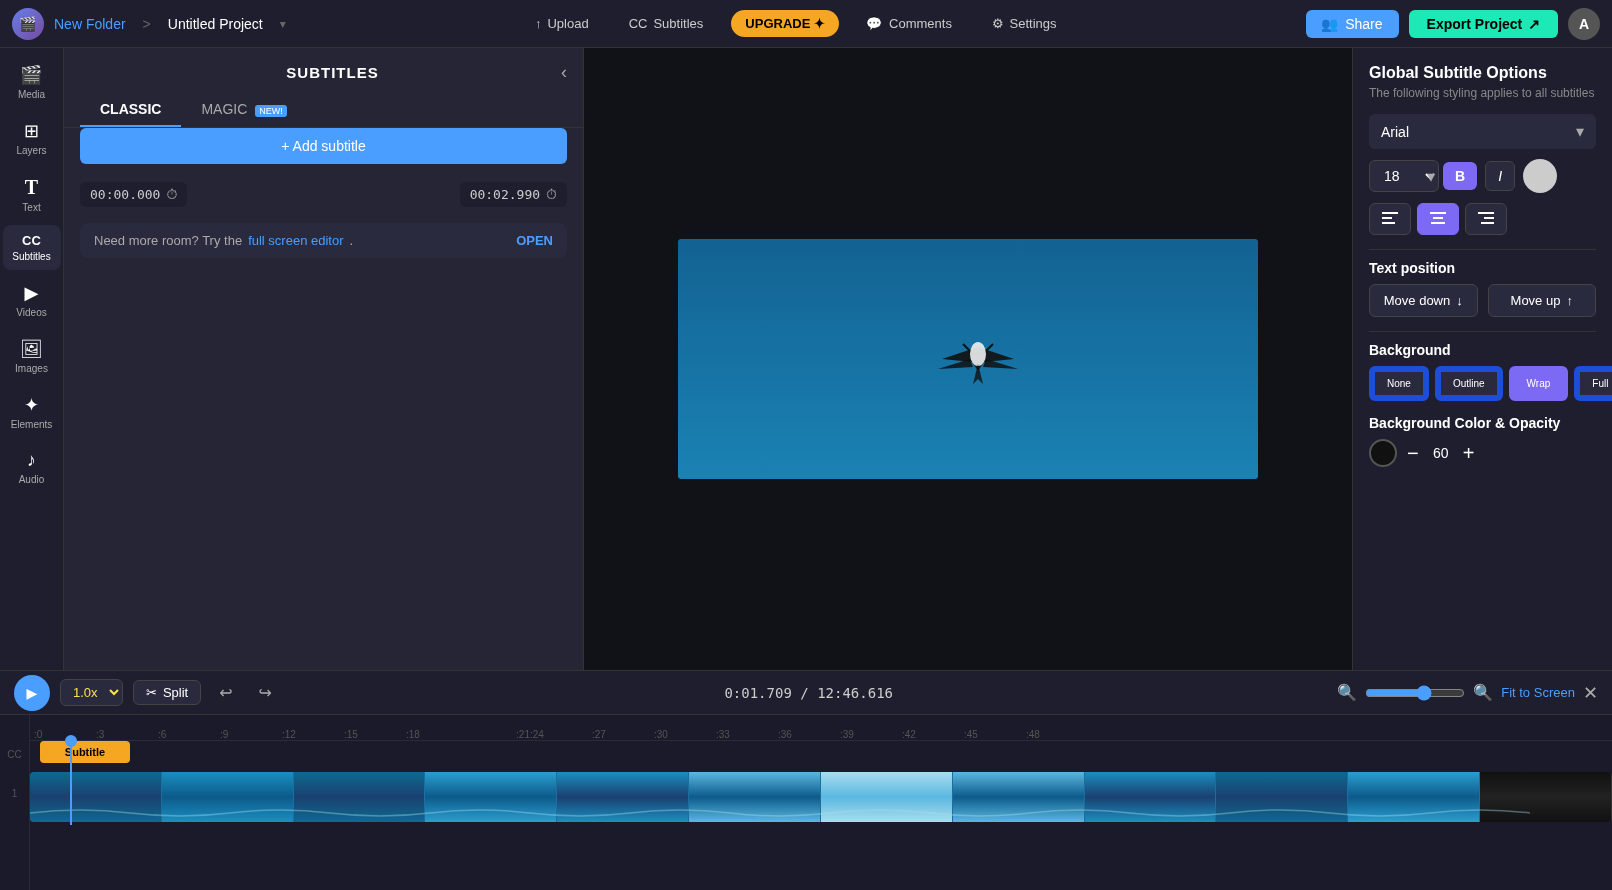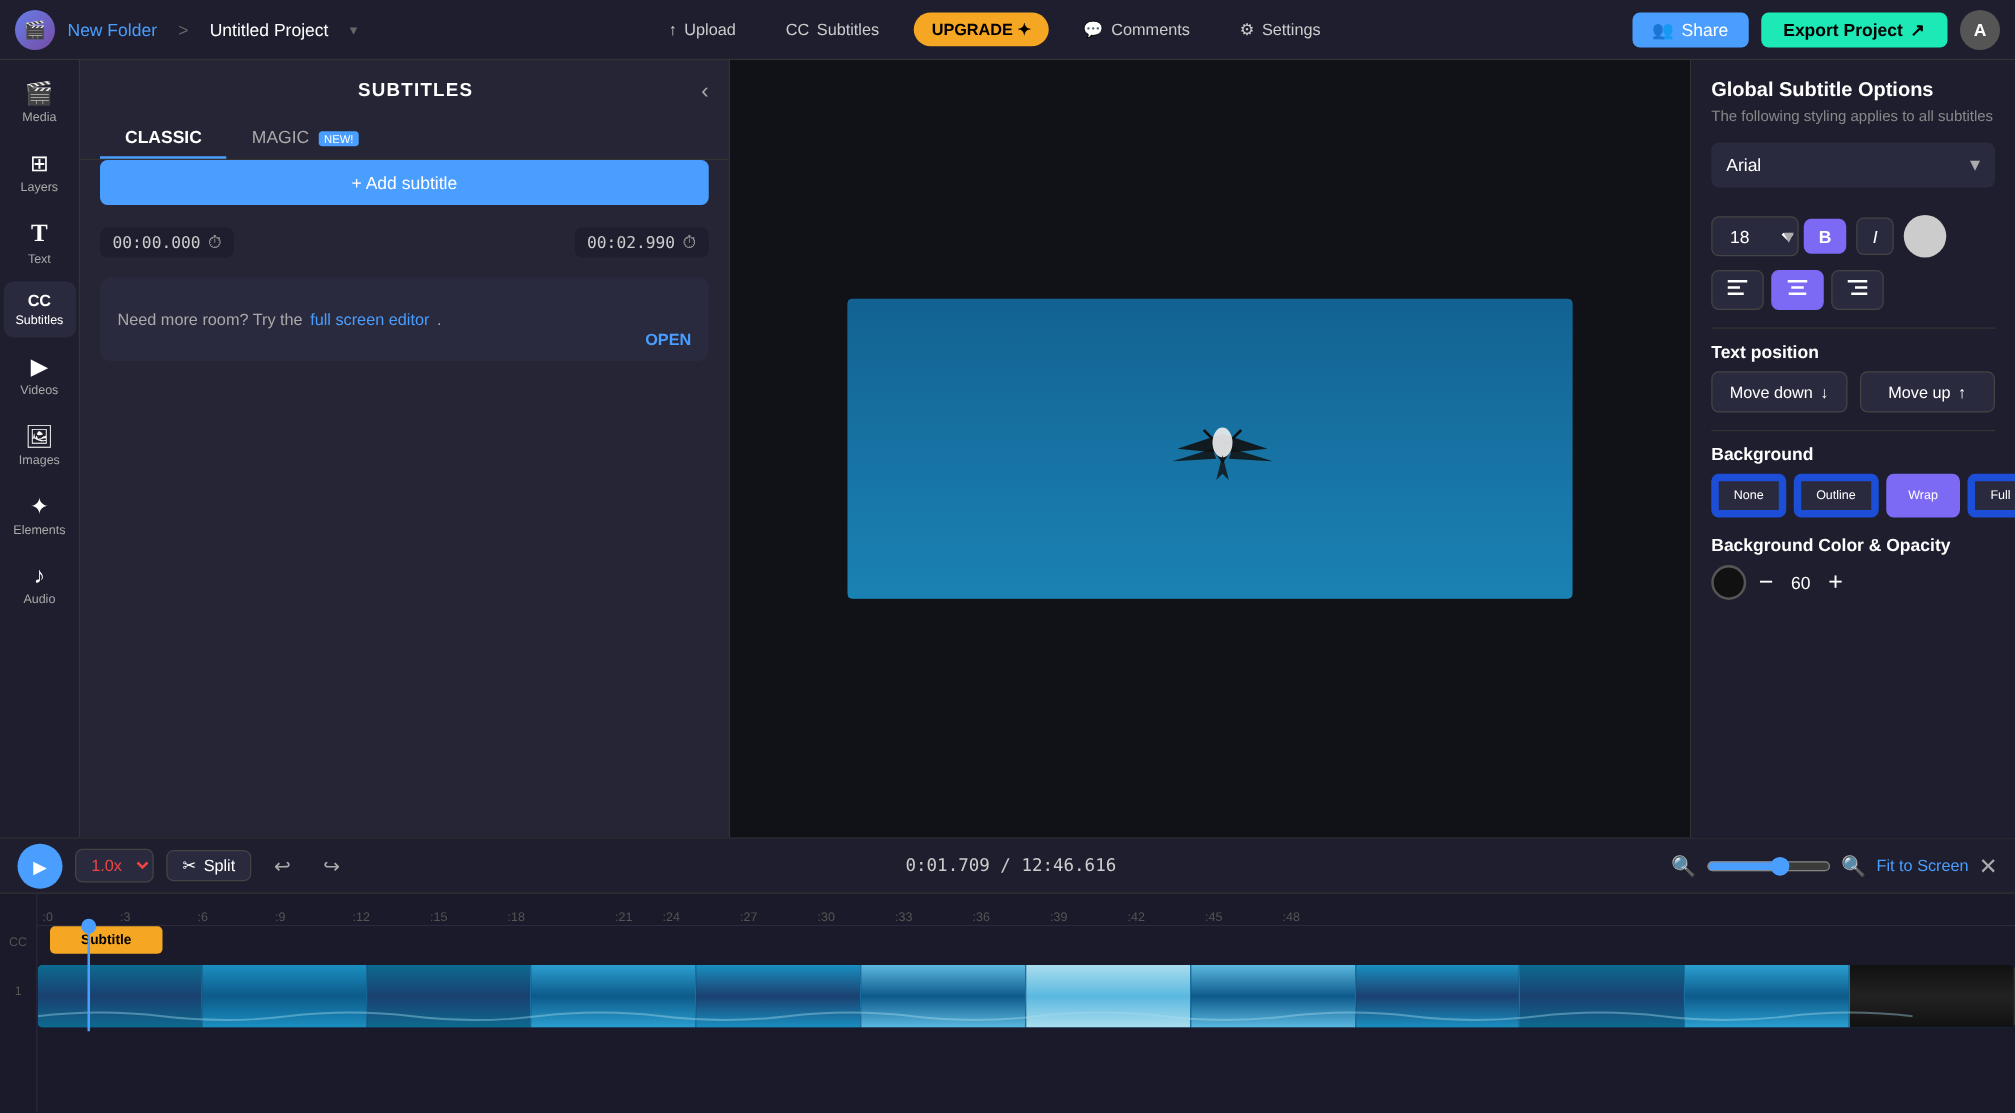--- a/index.html
+++ b/index.html
@@ -48,31 +48,31 @@
     .icon-btn-plus { position: relative; }
     .icon-btn-plus::after { content: '+'; position: absolute; top: -4px; right: -4px; background: #4a9eff; color: #fff; font-size: 9px; width: 12px; height: 12px; border-radius: 50%; display: flex; align-items: center; justify-content: center; }
     .add-subtitle-btn { margin: 0 16px 10px; background: #4a9eff; color: #fff; border: none; border-radius: 6px; padding: 10px; font-size: 14px; cursor: pointer; width: calc(100% - 32px); display: flex; align-items: center; justify-content: center; gap: 8px; }
     .subtitle-card { margin: 0 16px 10px; background: #fff; border-radius: 8px; padding: 12px; }
     .subtitle-textarea { width: 100%; min-height: 60px; background: transparent; border: none; outline: none; font-size: 14px; color: #333; resize: none; font-family: Arial; }
     .subtitle-times { display: flex; align-items: center; justify-content: space-between; padding: 8px 16px; }
     .time-tag { display: flex; align-items: center; gap: 6px; background: #1e1e2e; border-radius: 6px; padding: 4px 10px; font-size: 13px; font-family: monospace; color: #ccc; }
     .time-icon { color: #aaa; font-size: 14px; }
     .more-room-bar { margin: 8px 16px; background: #2a2a3e; border-radius: 8px; padding: 10px 14px; display: flex; align-items: center; gap: 6px; font-size: 13px; color: #aaa; }
     .more-room-bar a { color: #4a9eff; text-decoration: none; }
-    .more-room-bar .open-link { margin-left: auto; color: #4a9eff; font-weight: bold; cursor: pointer; font-size: 13px; margin-top: 32px; }
+    .more-room-bar .open-link { margin-left: auto; color: #4a9eff; font-weight: bold; cursor: pointer; font-size: 13px; }
 
     
     .canvas-area { flex: 1; background: #111118; display: flex; align-items: center; justify-content: center; position: relative; }
     .video-frame { width: 580px; height: 240px; background: #1a6fa0; border-radius: 4px; overflow: hidden; display: flex; align-items: center; justify-content: center; position: relative; }
 
     
     .right-panel { width: 260px; background: #1e1e2e; border-left: 1px solid #333; padding: 16px; flex-shrink: 0; overflow-y: auto; }
     .rp-title { font-size: 16px; font-weight: bold; margin-bottom: 4px; }
     .rp-subtitle { font-size: 12px; color: #888; margin-bottom: 14px; }
-    .rp-font-row { display: flex; align-items: center; justify-content: space-between; background: #2a2a3e; border-radius: 6px; padding: 8px 12px; margin-bottom: 22px; }
+    .rp-font-row { display: flex; align-items: center; justify-content: space-between; background: #2a2a3e; border-radius: 6px; padding: 8px 12px; margin-bottom: 10px; }
     .rp-font-name { font-size: 14px; }
     .rp-chevron { color: #aaa; }
     .rp-controls-row { display: flex; align-items: center; gap: 8px; margin-bottom: 10px; }
     .rp-size-select { background: #2a2a3e; border: 1px solid #444; color: #fff; border-radius: 6px; padding: 6px 10px; font-size: 14px; width: 70px; }
     .rp-bold { background: #7c6af5; color: #fff; border: none; border-radius: 6px; padding: 6px 12px; font-size: 14px; font-weight: bold; cursor: pointer; }
     .rp-italic { background: #2a2a3e; color: #fff; border: 1px solid #444; border-radius: 6px; padding: 6px 12px; font-size: 14px; font-style: italic; cursor: pointer; }
     .rp-color { width: 34px; height: 34px; background: #ccc; border-radius: 50%; border: none; cursor: pointer; }
     .rp-align-row { display: flex; gap: 6px; margin-bottom: 14px; }
     .rp-align-btn { background: #2a2a3e; border: 1px solid #444; color: #fff; border-radius: 6px; padding: 6px 12px; cursor: pointer; font-size: 16px; }
     .rp-align-btn.active { background: #7c6af5; border-color: #7c6af5; }
@@ -86,21 +86,21 @@
     .rp-bg-color-circle { width: 28px; height: 28px; background: #111; border-radius: 50%; border: 2px solid #555; }
     .rp-minus { background: none; border: none; color: #fff; font-size: 20px; cursor: pointer; }
     .rp-plus { background: none; border: none; color: #fff; font-size: 20px; cursor: pointer; }
     .rp-opacity-val { font-size: 14px; color: #fff; min-width: 24px; text-align: center; }
     .divider { height: 1px; background: #333; margin: 10px 0; }
 
     
     .timeline { height: 220px; background: #1a1a2a; border-top: 1px solid #333; display: flex; flex-direction: column; flex-shrink: 0; }
     .timeline-controls { height: 44px; background: #1e1e2e; display: flex; align-items: center; gap: 10px; padding: 0 14px; border-bottom: 1px solid #333; }
     .play-btn { width: 36px; height: 36px; background: #4a9eff; border: none; border-radius: 50%; color: #fff; cursor: pointer; display: flex; align-items: center; justify-content: center; font-size: 14px; }
-    .speed-select { background: #2a2a3e; border: 1px solid #444; color: #ef4444; border-radius: 6px; padding: 4px 8px; font-size: 13px; }
+    .speed-select { background: #2a2a3e; border: 1px solid #444; color: #fde047; border-radius: 6px; padding: 4px 8px; font-size: 13px; }
     .split-btn { display: flex; align-items: center; gap: 6px; background: #2a2a3e; border: 1px solid #444; color: #fff; border-radius: 6px; padding: 4px 12px; font-size: 13px; cursor: pointer; }
     .undo-btn, .redo-btn { background: none; border: none; color: #aaa; font-size: 16px; cursor: pointer; padding: 4px 8px; }
     .time-display { flex: 1; text-align: center; font-size: 14px; color: #ccc; font-family: monospace; }
     .zoom-row { display: flex; align-items: center; gap: 8px; }
     .zoom-btn { background: none; border: none; color: #aaa; font-size: 16px; cursor: pointer; }
     .zoom-slider { width: 100px; accent-color: #4a9eff; }
     .fit-btn { background: none; border: none; color: #4a9eff; font-size: 13px; cursor: pointer; }
     .close-tl-btn { background: none; border: none; color: #aaa; font-size: 18px; cursor: pointer; }
   </style>
 </head>
@@ -352,21 +352,21 @@
       <div style="height:26px;background:#1a1a2a;position:relative;overflow:hidden;border-bottom:1px solid #2a2a3a;">
         <div style="display:flex;align-items:flex-end;height:100%;padding:0 4px;">
           <div style="display:flex;gap:0;width:100%;">
             <span style="font-size:10px;color:#555;width:62px;text-align:left;">:0</span>
             <span style="font-size:10px;color:#555;width:62px;text-align:left;">:3</span>
             <span style="font-size:10px;color:#555;width:62px;text-align:left;">:6</span>
             <span style="font-size:10px;color:#555;width:62px;text-align:left;">:9</span>
             <span style="font-size:10px;color:#555;width:62px;text-align:left;">:12</span>
             <span style="font-size:10px;color:#555;width:62px;text-align:left;">:15</span>
             <span style="font-size:10px;color:#555;width:62px;text-align:left;">:18</span>
-            <span style="font-size:10px;color:#555;width:62px;text-align:center;">:21</span>
+            <span style="font-size:10px;color:#555;width:62px;text-align:right;">:21</span>
             <span style="font-size:10px;color:#555;width:62px;text-align:left;">:24</span>
             <span style="font-size:10px;color:#555;width:62px;text-align:left;">:27</span>
             <span style="font-size:10px;color:#555;width:62px;text-align:left;">:30</span>
             <span style="font-size:10px;color:#555;width:62px;text-align:left;">:33</span>
             <span style="font-size:10px;color:#555;width:62px;text-align:left;">:36</span>
             <span style="font-size:10px;color:#555;width:62px;text-align:left;">:39</span>
             <span style="font-size:10px;color:#555;width:62px;text-align:left;">:42</span>
             <span style="font-size:10px;color:#555;width:62px;text-align:left;">:45</span>
             <span style="font-size:10px;color:#555;width:62px;text-align:left;">:48</span>
           </div>

